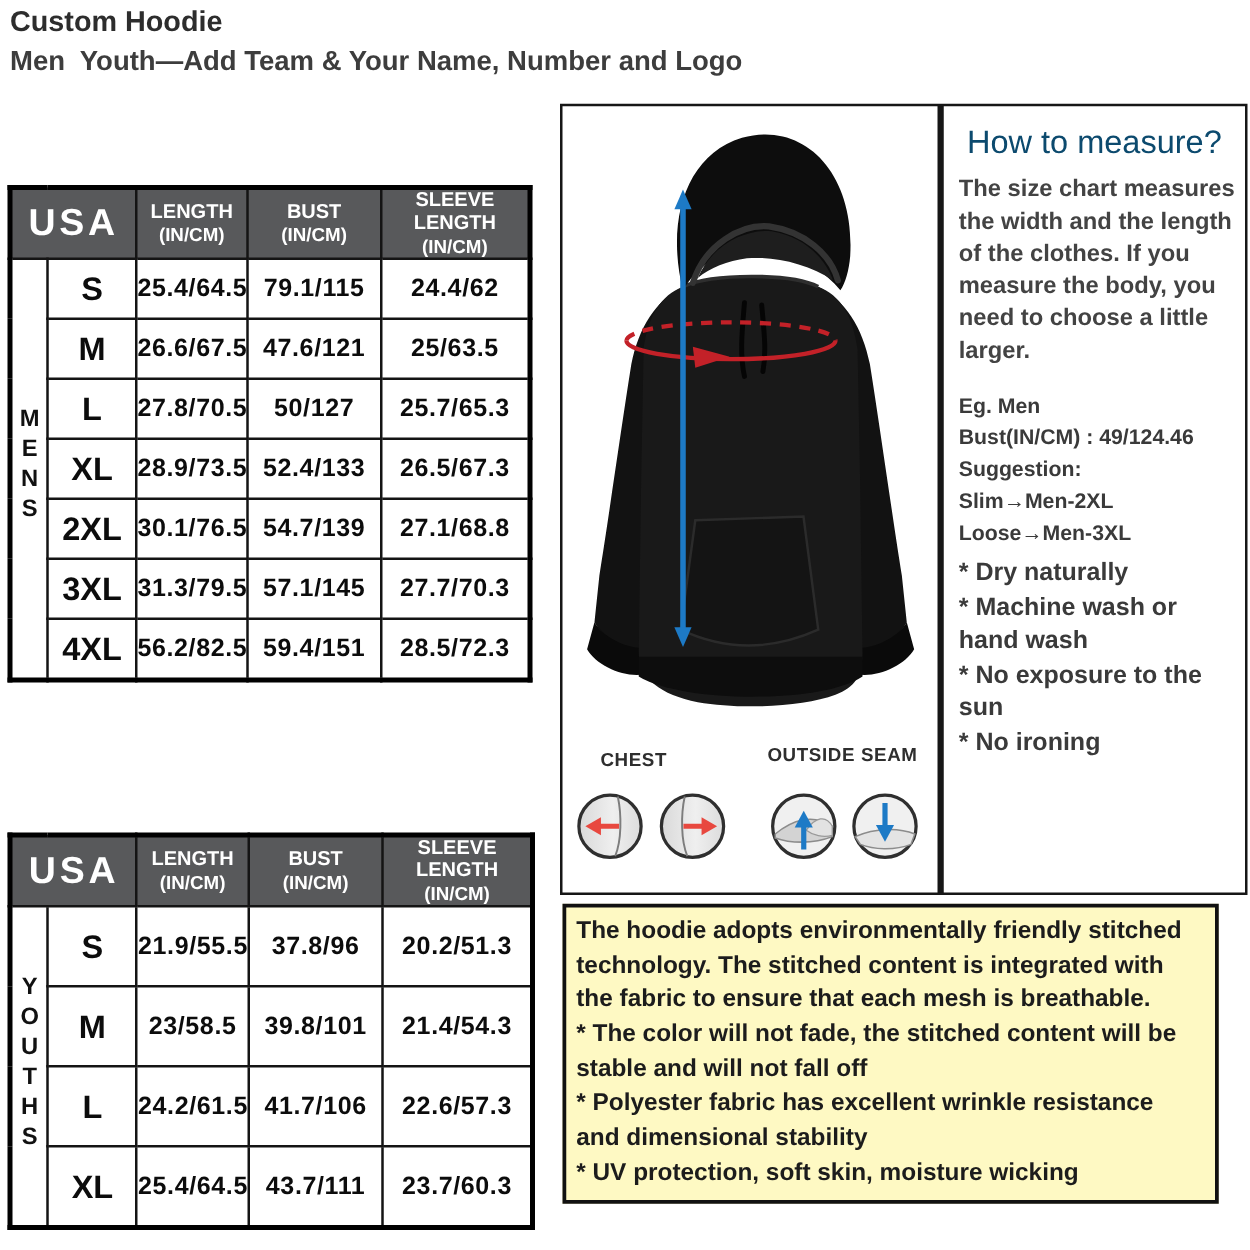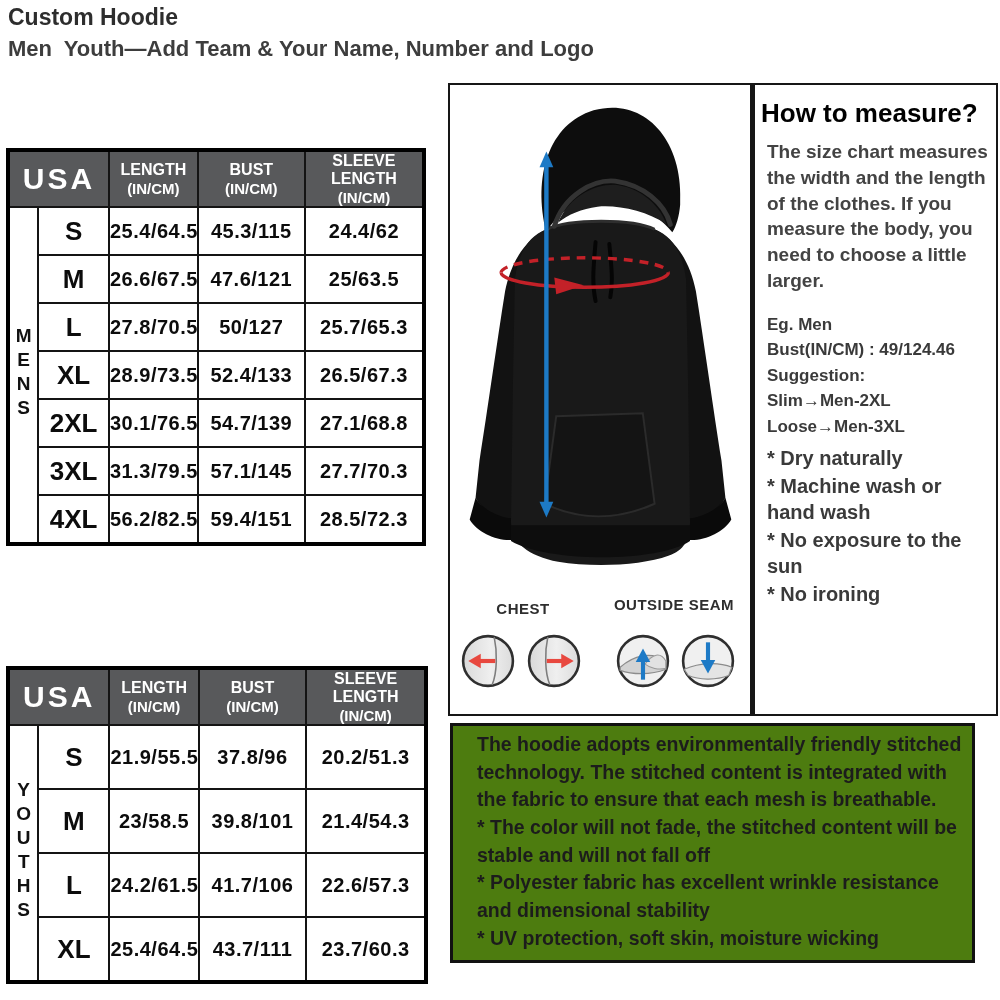--- a/index.html
+++ b/index.html
@@ -30,38 +30,38 @@
   table.youth tr.body td{height:62px;}
   table.youth tr.head td{height:54px;}
   col.c-group{width:30px;} col.c-size{width:70px;} col.c-len{width:88px;}
   col.c-bust{width:106px;} col.c-slv{width:118px;}
 
   
   .mid-box{position:absolute;left:448px;top:83px;width:304px;height:633px;
            border:2px solid #161616;background:#fff;box-sizing:border-box;}
   .hoodie-svg{position:absolute;left:0;top:0;}
   .diag-label{position:absolute;font-size:15px;font-weight:bold;color:#2e2e2e;letter-spacing:0.5px;text-align:center;}
-  .lbl-chest{left:28px;top:515px;width:90px;}
+  .lbl-chest{left:12px;top:515px;width:90px;}
   .lbl-seam{left:148px;top:511px;width:152px;}
   .mcirc{position:absolute;top:548px;}
   .mc1{left:10px;} .mc2{left:76px;} .mc3{left:165px;} .mc4{left:230px;}
 
   
   .right-box{position:absolute;left:752px;top:83px;width:246px;height:633px;box-sizing:border-box;
              border:2px solid #161616;border-left-width:3px;background:#fff;overflow:hidden;}
-  .h2{margin:13px 6px 0;text-align:left;font-size:26px;font-weight:bold;color:#000000;}
+  .h2{margin:13px 6px 0;text-align:center;font-size:26px;font-weight:normal;color:#0c4a6e;}
   .para{margin:10px 8px 0 12px;font-size:19px;font-weight:bold;line-height:1.36;color:#434343;}
   .eg{margin:18px 8px 0 12px;font-size:17px;font-weight:bold;line-height:1.5;color:#3a3a3a;}
   .h3{margin:22px 8px 0 12px;font-size:22px;font-weight:bold;color:#383838;}
   .care{margin:6px 8px 0 12px;font-size:20px;font-weight:bold;line-height:1.3;color:#3a3a3a;}
   .care div{margin-bottom:2px;}
 
   
   .bottom-box{position:absolute;left:450px;top:723px;width:525px;height:240px;box-sizing:border-box;
-              border:3px solid #111;background:#4d7c0f;padding:5px 10px 0 24px;overflow:hidden;}
+              border:3px solid #111;background:#fef9c3;padding:5px 10px 0 8px;overflow:hidden;}
   .desc{font-size:19.5px;font-weight:bold;line-height:1.42;color:#1c1c1c;}
 </style>
 </head>
 <body>
 
 <div class="canvas">
 
   <div class="title">Custom Hoodie</div>
   <div class="subtitle">Men  Youth—Add Team &amp; Your Name, Number and Logo</div>
 
@@ -77,21 +77,21 @@
         <tr class="head">
       <td class="usa" colspan="2">USA</td>
       <td class="colhead"><span>LENGTH</span><span class="sub">(IN/CM)</span></td>
       <td class="colhead"><span>BUST</span><span class="sub">(IN/CM)</span></td>
       <td class="colhead"><span>SLEEVE LENGTH</span><span class="sub">(IN/CM)</span></td>
     </tr>
     <tr class="body">
       <td class="group" rowspan="7"><span class="vert">MENS</span></td>
       <td class="sizec">S</td>
       <td class="val">25.4/64.5</td>
-      <td class="val">45.3/115</td>
+      <td class="val">79.1/115</td>
       <td class="val">24.4/62</td>
     </tr>
     <tr class="body">
       <td class="sizec">M</td>
       <td class="val">26.6/67.5</td>
       <td class="val">47.6/121</td>
       <td class="val">25/63.5</td>
     </tr>
     <tr class="body">
       <td class="sizec">L</td>

